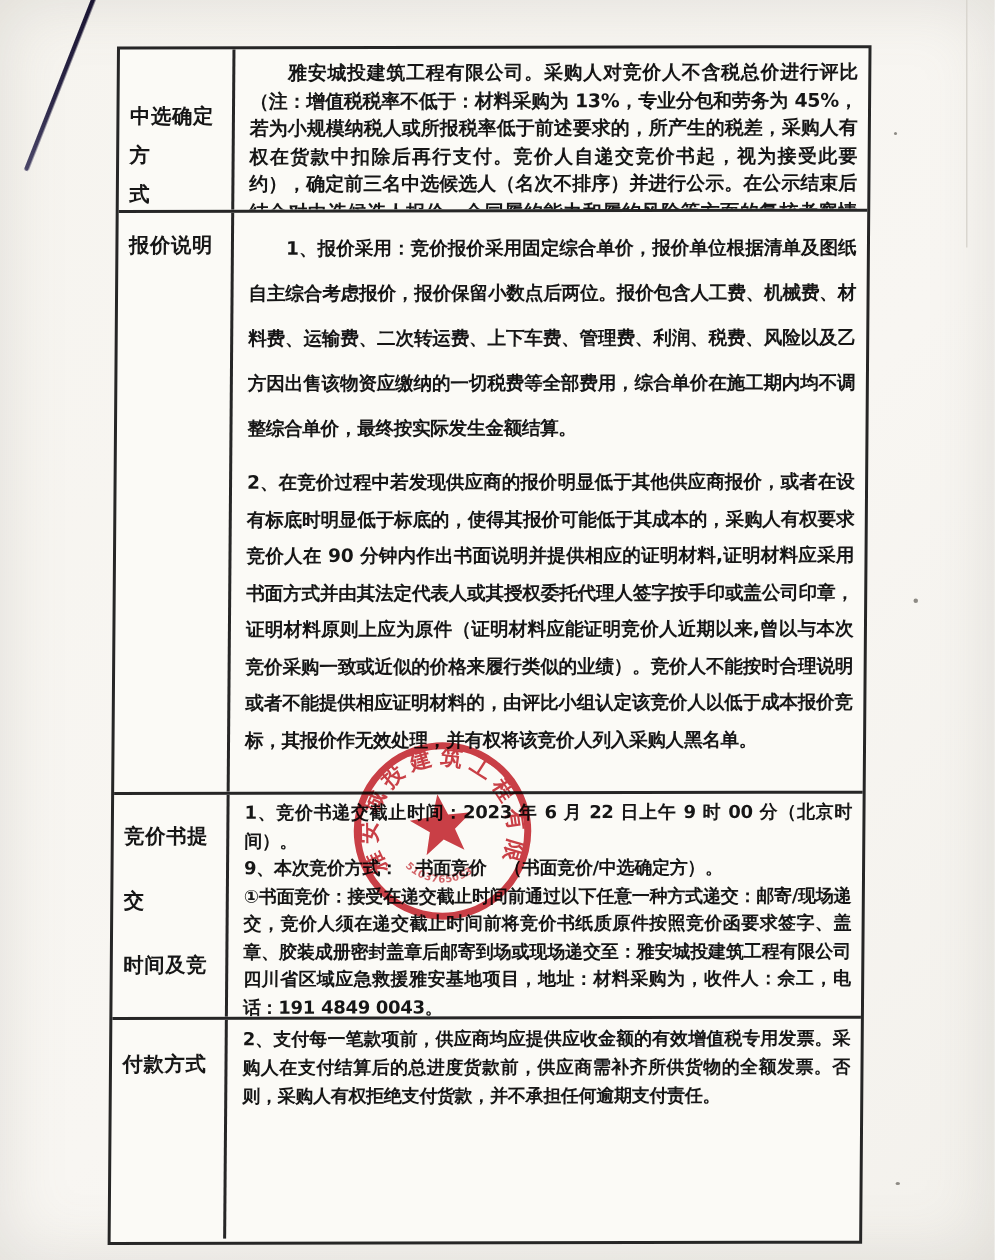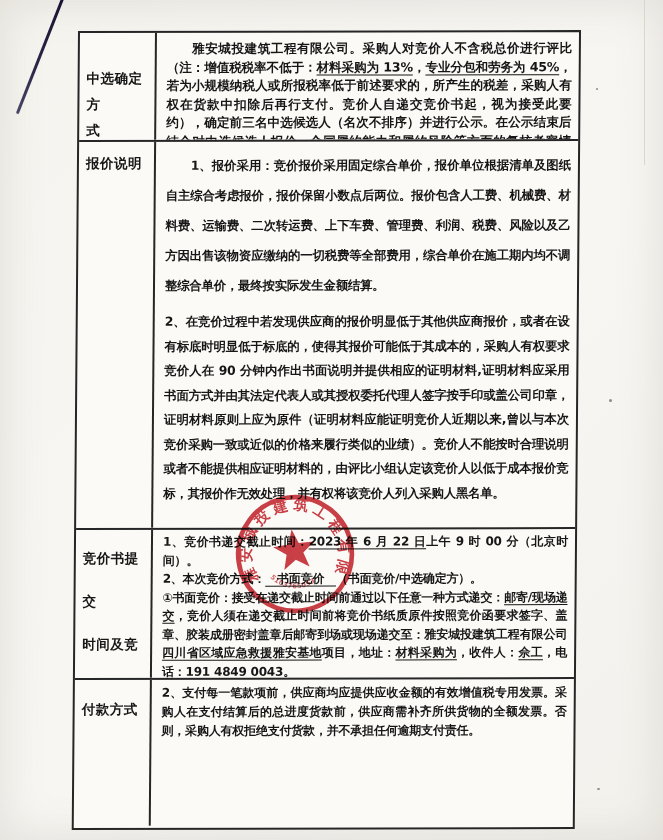--- a/index.html
+++ b/index.html
@@ -51,21 +51,21 @@
   }
   .row .content{
     flex:1;box-sizing:border-box;
     padding:6px 7px 4px 10px;
     text-align:justify;
     font-weight:700;
     overflow:hidden;
   }
   .para{margin:0;}
   .para.indent{text-indent:2em;}
-  .ul{text-decoration:underline;text-underline-offset:3px;text-decoration-thickness:1.4px;}
+  .ul{text-underline-offset:3px;text-decoration-thickness:1.4px;}
 
   
   .r0{height:109px;}
   .r0 .label{padding-top:32px;line-height:26px;}
   .r0 .content{font-size:12.6px;line-height:18.6px;padding-top:7px;letter-spacing:-.2px;}
 
   .r1{height:388px;}
   .r1 .label{padding-top:13px;}
   .r1 .content{font-size:12.4px;letter-spacing:-.2px;padding-top:9px;}
   .r1 .para.p1{line-height:30px;}
@@ -114,21 +114,21 @@
           <p class="para p1 indent"><span>1、报价采用：竞价报价采用固定综合单价，报价单位根据清单及图纸自主综合考虑报价，报价保留小数点后两位。报价包含人工费、机械费、材料费、运输费、二次转运费、上下车费、管理费、利润、税费、风险以及乙方因出售该物资应缴纳的一切税费等全部费用，综合单价在施工期内均不调整综合单价，最终按实际发生金额结算。</span></p>
           <p class="para p2"><span>2、在竞价过程中若发现供应商的报价明显低于其他供应商报价，或者在设有标底时明显低于标底的，使得其报价可能低于其成本的，采购人有权要求竞价人在 90 分钟内作出书面说明并提供相应的证明材料,证明材料应采用书面方式并由其法定代表人或其授权委托代理人签字按手印或盖公司印章，证明材料原则上应为原件（证明材料应能证明竞价人近期以来,曾以与本次竞价采购一致或近似的价格来履行类似的业绩）。竞价人不能按时合理说明或者不能提供相应证明材料的，由评比小组认定该竞价人以低于成本报价竞标，其报价作无效处理，并有权将该竞价人列入采购人黑名单。</span></p>
         </div>
     </div>
     <div class="row r2">
       <div class="label">竞价书提交
 时间及竞价
 方式</div>
       <div class="content">
           <p class="para p1"><span>1、竞价书递交截止时间：</span><span class="ul">2023 年 6 月 22 日</span><span>上午 9 时 00 分（北京时间）。</span></p>
-          <p class="para p1"><span>2、本次竞价方式：</span><span class="ul">　书面竞价　</span><span>（书面竞价/中选确定方）。</span></p>
+          <p class="para p1"><span>9、本次竞价方式：</span><span class="ul">　书面竞价　</span><span>（书面竞价/中选确定方）。</span></p>
           <p class="para p1"><span>①书面竞价：接受在递交截止时间前通过以下任意一种方式递交：</span><span class="ul">邮寄/现场递交</span><span>，竞价人须在递交截止时间前将竞价书纸质原件按照竞价函要求签字、盖章、胶装成册密封盖章后邮寄到场或现场递交至：雅安城投建筑工程有限公司</span><span class="ul">四川省区域应急救援雅安基地</span><span>项目，地址：</span><span class="ul">材料采购为</span><span>，收件人：</span><span class="ul">佘工</span><span>，电话：</span><span class="ul">191 4849 0043</span><span>。</span></p>
         </div>
     </div>
     <div class="row r3">
       <div class="label">付款方式</div>
       <div class="content">
           <p class="para p2"><span>2、支付每一笔款项前，供应商均应提供应收金额的有效增值税专用发票。采购人在支付结算后的总进度货款前，供应商需补齐所供货物的全额发票。否则，采购人有权拒绝支付货款，并不承担任何逾期支付责任。</span></p>
         </div>
     </div>
   </div>

